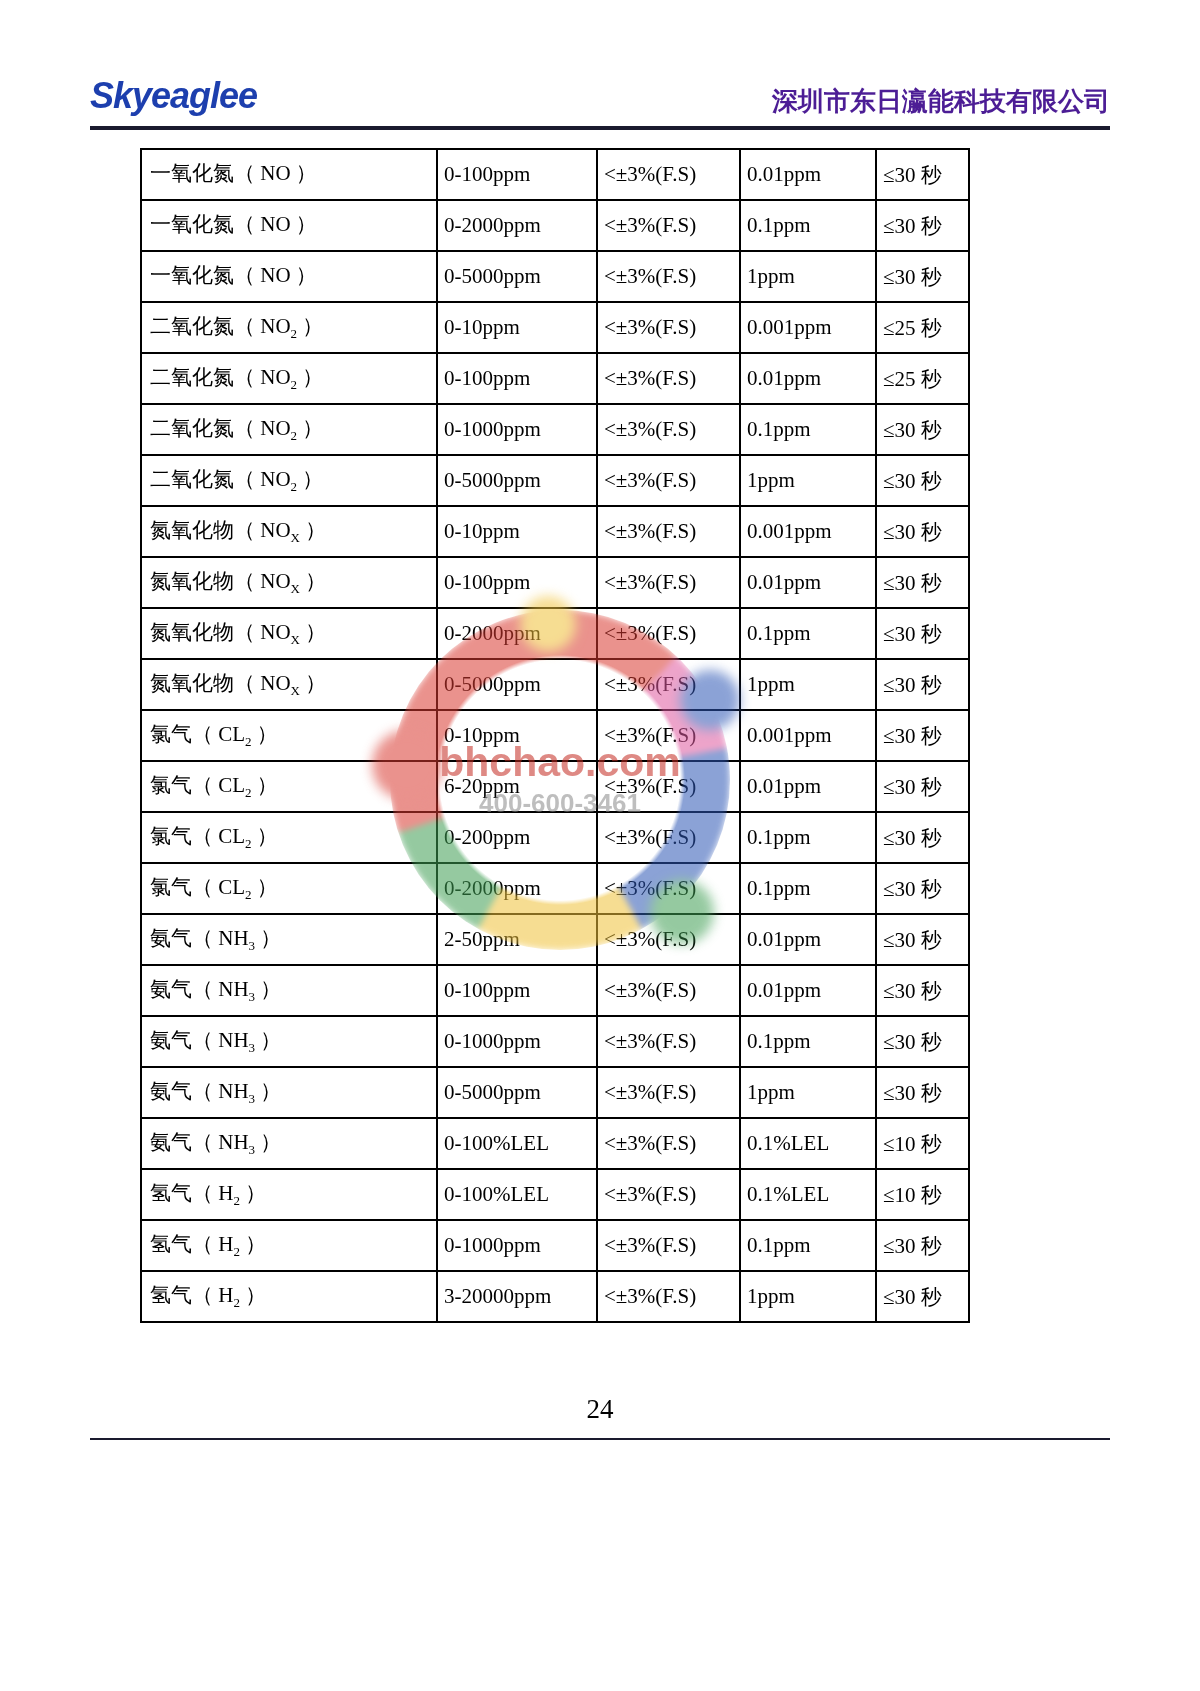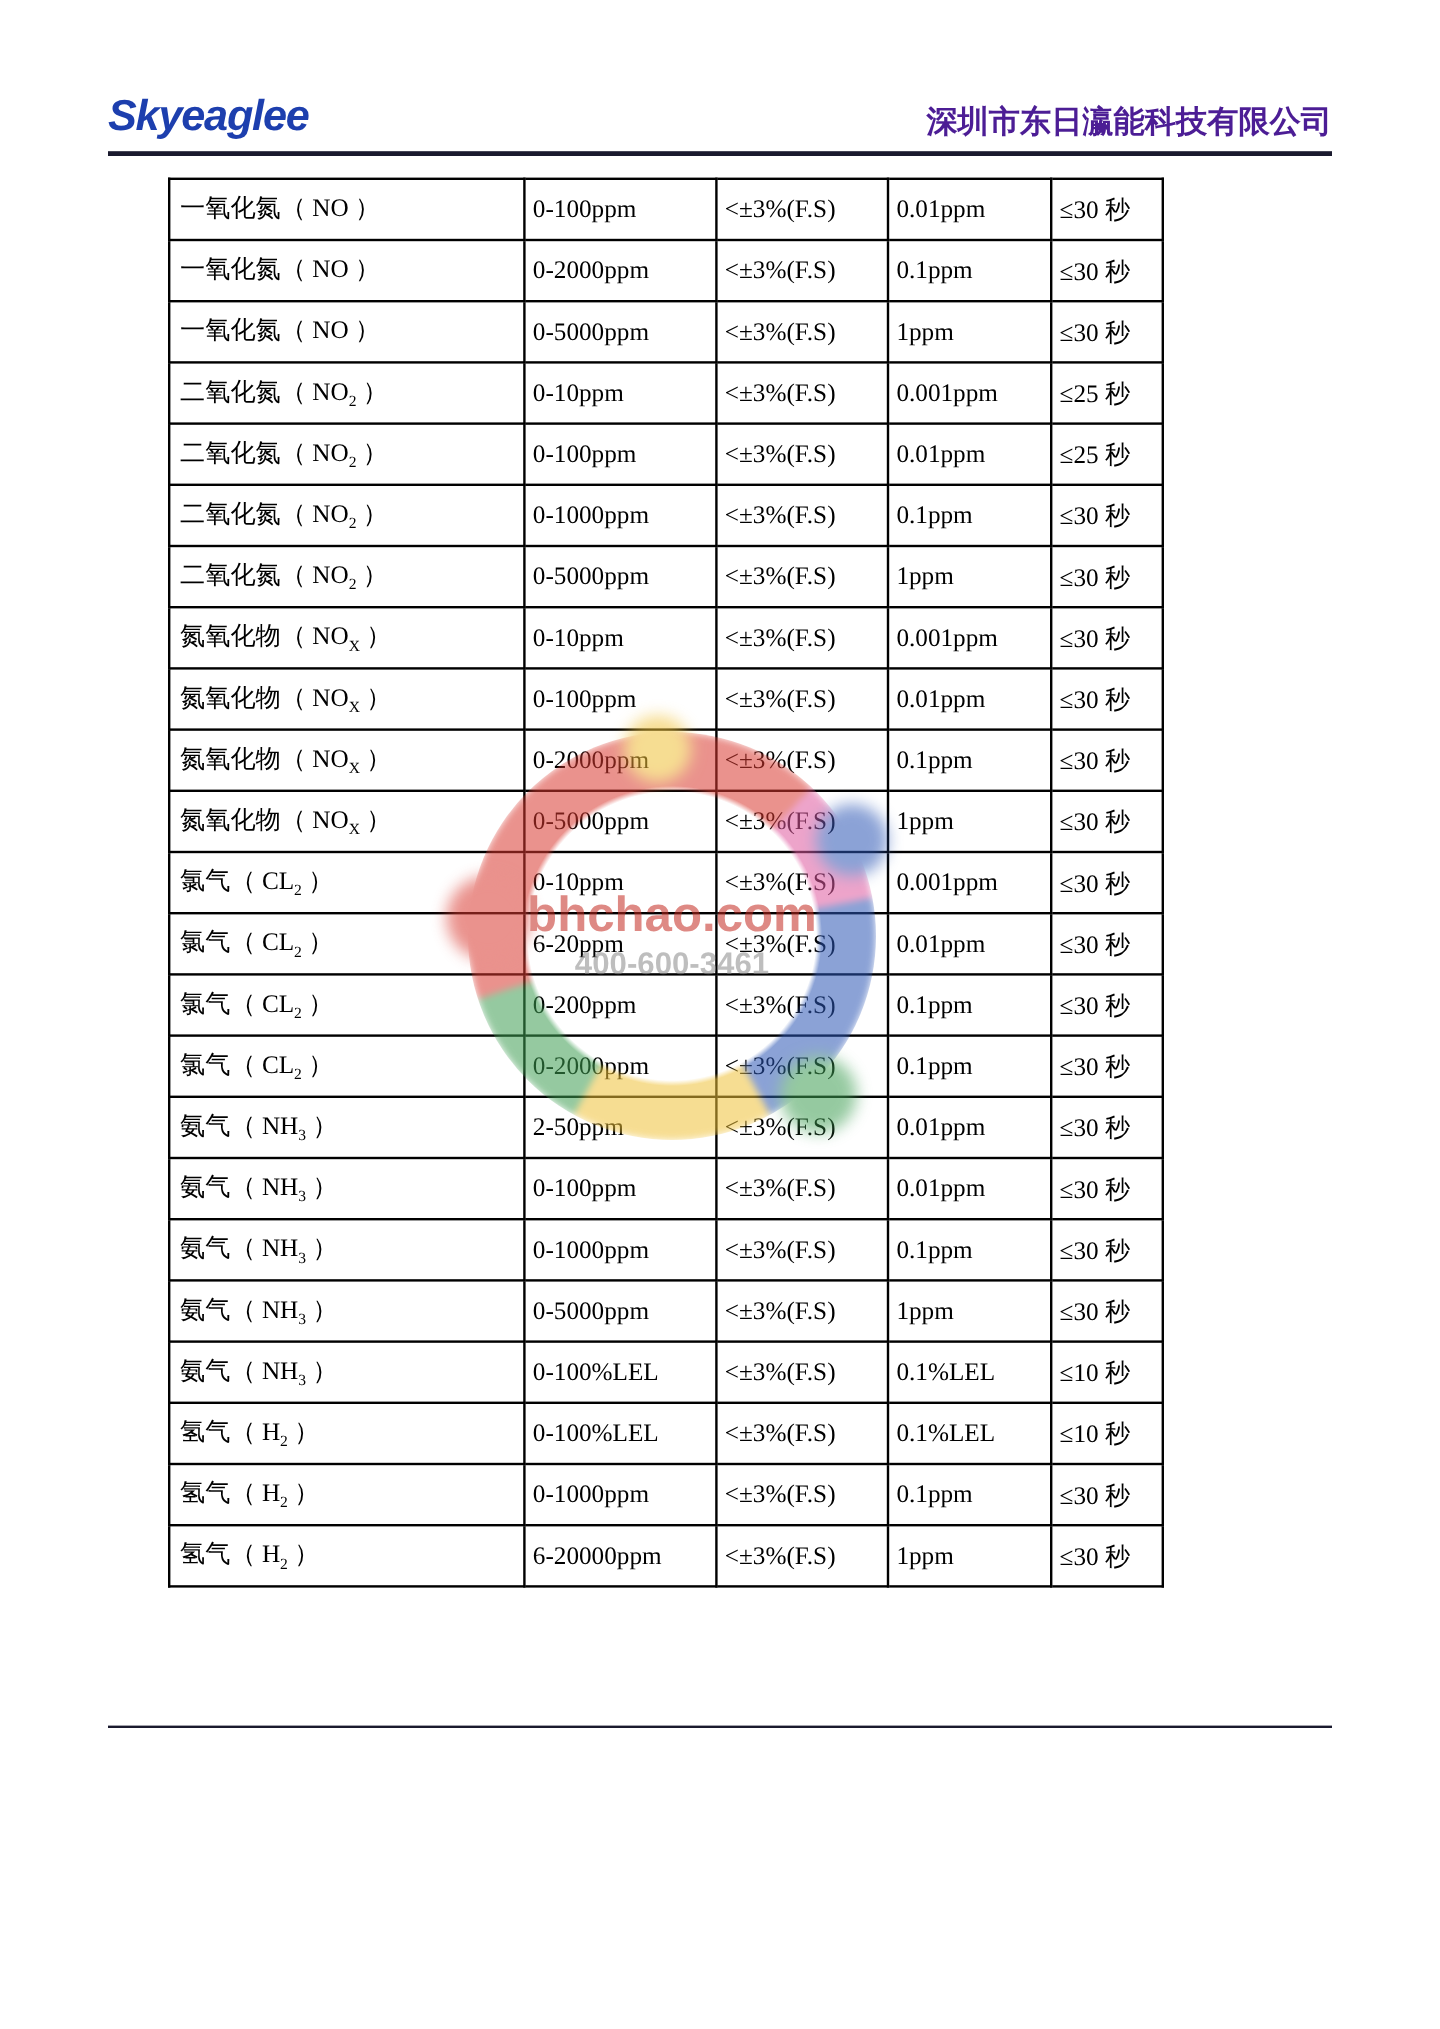--- a/index.html
+++ b/index.html
@@ -331,36 +331,37 @@
   <tr>
     <td class="c-name"><span class="gas">氢气</span><span class="po">（</span><span class="formula"> H</span><sub class="sub">2</sub><span class="pc"> ）</span></td>
     <td class="c-range">0-1000ppm</td>
     <td class="c-acc">&lt;±3%(F.S)</td>
     <td class="c-res">0.1ppm</td>
     <td class="c-resp">≤30 秒</td>
   </tr>
 
   <tr>
     <td class="c-name"><span class="gas">氢气</span><span class="po">（</span><span class="formula"> H</span><sub class="sub">2</sub><span class="pc"> ）</span></td>
-    <td class="c-range">6-20000ppm</td>
+    <td class="c-range">3-20000ppm</td>
     <td class="c-acc">&lt;±3%(F.S)</td>
     <td class="c-res">1ppm</td>
     <td class="c-resp">≤30 秒</td>
   </tr>
 </tbody>
     </table>
   </div>
 
   <div class="watermark">
     <div class="wm-ring"></div>
     <div class="wm-blob b1"></div>
     <div class="wm-blob b2"></div>
     <div class="wm-blob b3"></div>
     <div class="wm-blob b4"></div>
     <div class="wm-text">
       <div class="wm-domain">bhchao.com</div>
       <div class="wm-phone">400-600-3461</div>
     </div>
   </div>
 
+  <div class="page-number">24</div>
   <div class="footer-rule"></div>
 
 </div>
 
 </body></html>

